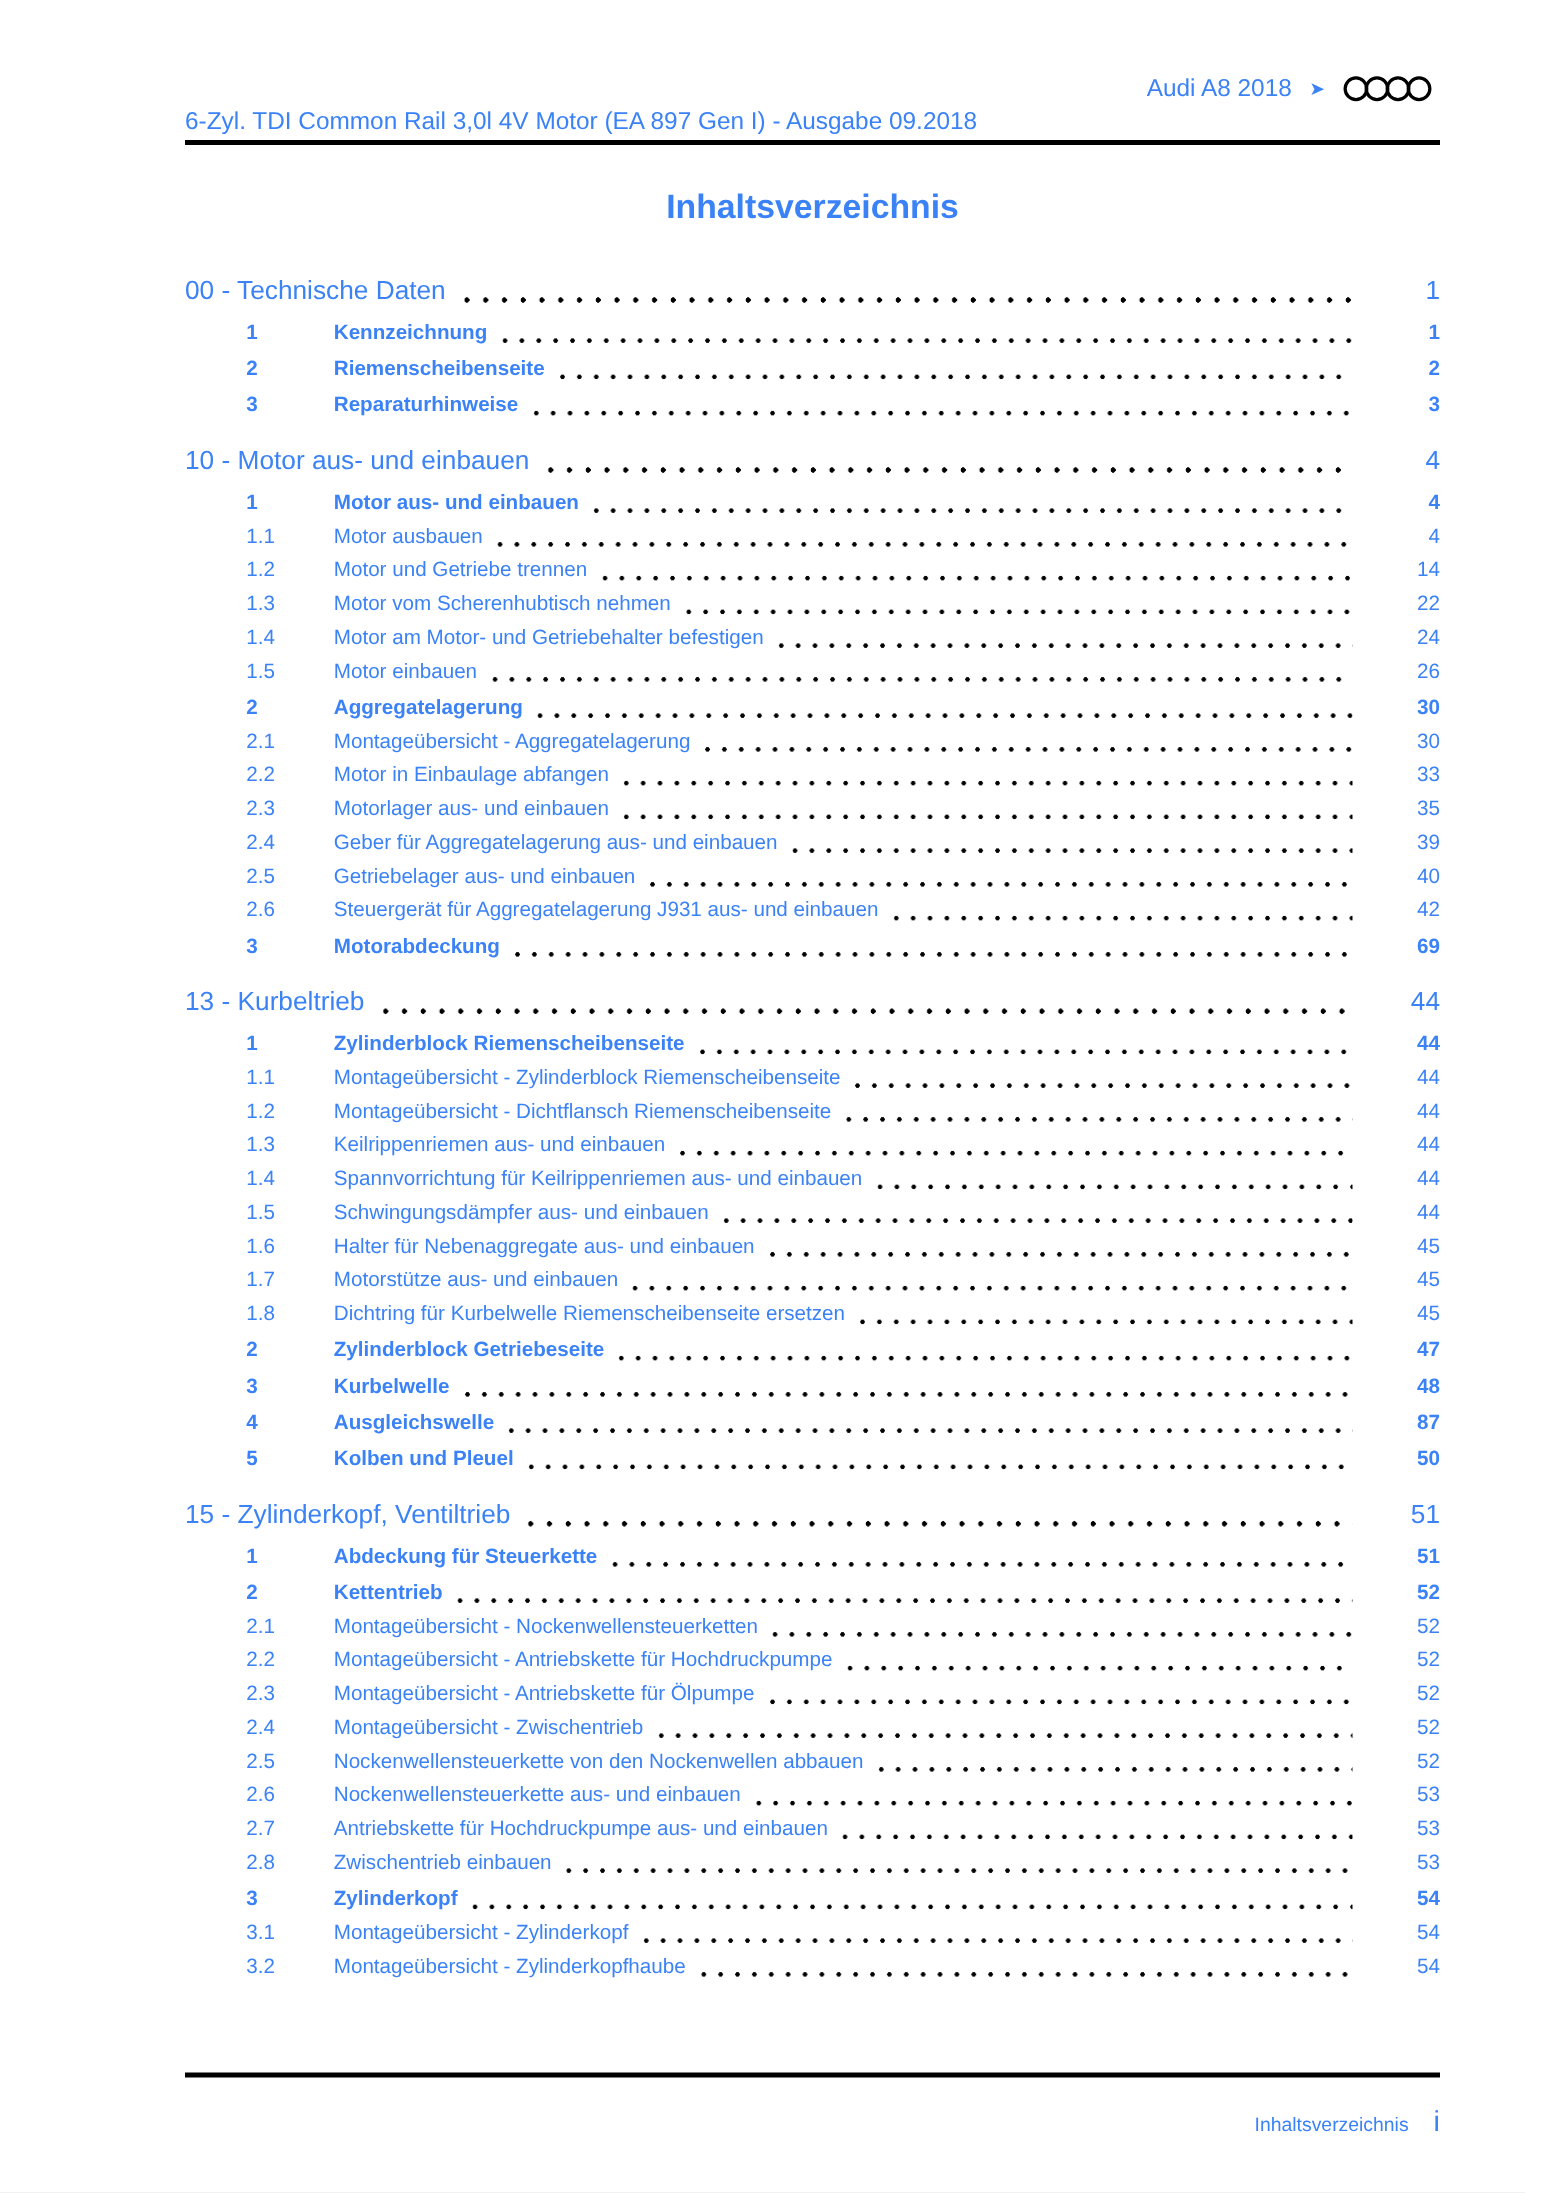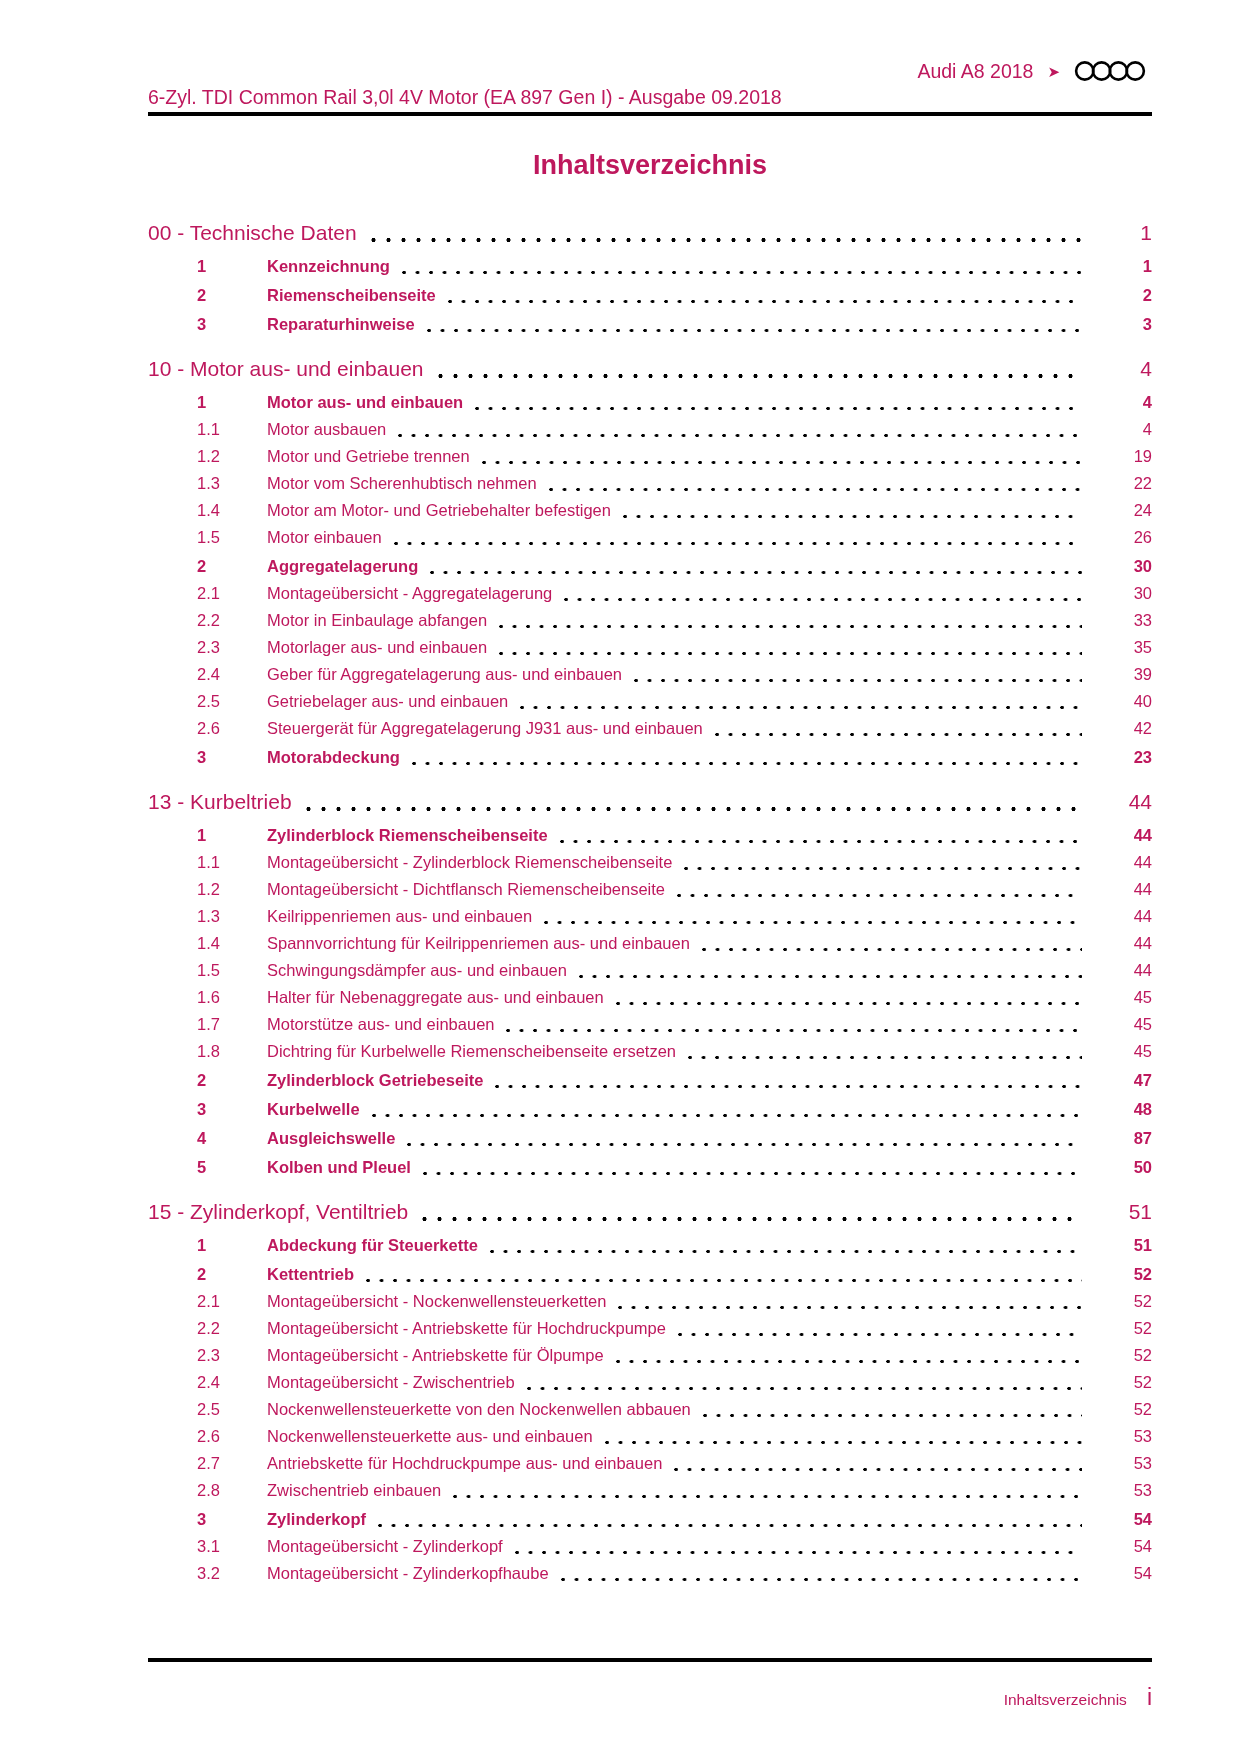--- a/index.html
+++ b/index.html
@@ -2,21 +2,21 @@
 <html><head>
 <meta charset="utf-8">
 <style>
   html,body { margin:0; padding:0; background:#e8e8e8; }
   .page {
     position:relative;
     width:1240px; height:1754px;
     margin:0 auto;
     background:#ffffff;
     font-family:"Liberation Sans", sans-serif;
-    color:#be185d;
+    color:#3b82f6;
     overflow:hidden;
   }
   .content { position:absolute; left:148px; width:1004px; top:0; }
 
   
   .header { padding-top:58px; border-bottom:4px solid #000; padding-bottom:2px; position:relative; }
   .hline1 { display:flex; justify-content:flex-end; align-items:center; gap:14px; padding-right:6px; font-size:19.5px; line-height:26px; }
   .hline2 { padding-right:82px; font-size:19.5px; line-height:26px; }
   .arrow { font-size:15px; position:relative; top:1px; }
   .rings { width:72px; height:26px; display:block; }
@@ -124,21 +124,21 @@
         <div class="entry-row">
           <span class="num"><span class="num-inner">1.1</span></span>
           <span class="lbl">Motor ausbauen</span>
           <span class="dots"></span>
           <span class="pg">4</span>
         </div>
         <div class="entry-row">
           <span class="num"><span class="num-inner">1.2</span></span>
           <span class="lbl">Motor und Getriebe trennen</span>
           <span class="dots"></span>
-          <span class="pg">19</span>
+          <span class="pg">14</span>
         </div>
         <div class="entry-row">
           <span class="num"><span class="num-inner">1.3</span></span>
           <span class="lbl">Motor vom Scherenhubtisch nehmen</span>
           <span class="dots"></span>
           <span class="pg">22</span>
         </div>
         <div class="entry-row">
           <span class="num"><span class="num-inner">1.4</span></span>
           <span class="lbl">Motor am Motor- und Getriebehalter befestigen</span>
@@ -190,21 +190,21 @@
         <div class="entry-row">
           <span class="num"><span class="num-inner">2.6</span></span>
           <span class="lbl">Steuergerät für Aggregatelagerung J931 aus- und einbauen</span>
           <span class="dots"></span>
           <span class="pg">42</span>
         </div>
         <div class="entry-row bold">
           <span class="num"><span class="num-inner">3</span></span>
           <span class="lbl">Motorabdeckung</span>
           <span class="dots"></span>
-          <span class="pg">23</span>
+          <span class="pg">69</span>
         </div>
         <div class="chapter-row">
           <span class="chapter-label">13 - Kurbeltrieb</span>
           <span class="dots"></span>
           <span class="pg">44</span>
         </div>
         <div class="entry-row bold">
           <span class="num"><span class="num-inner">1</span></span>
           <span class="lbl">Zylinderblock Riemenscheibenseite</span>
           <span class="dots"></span>

